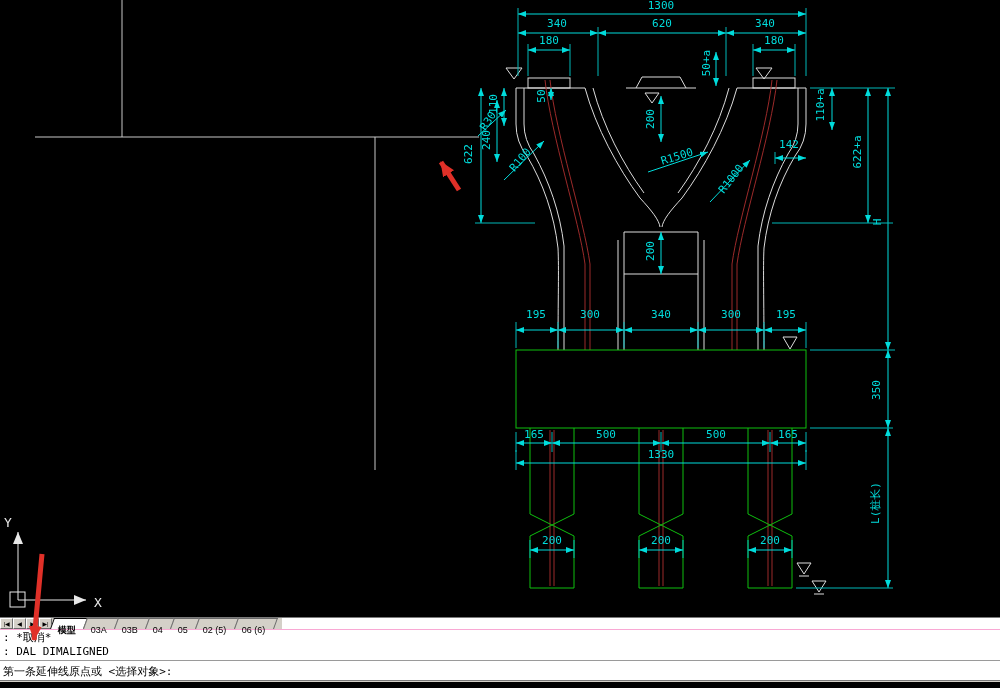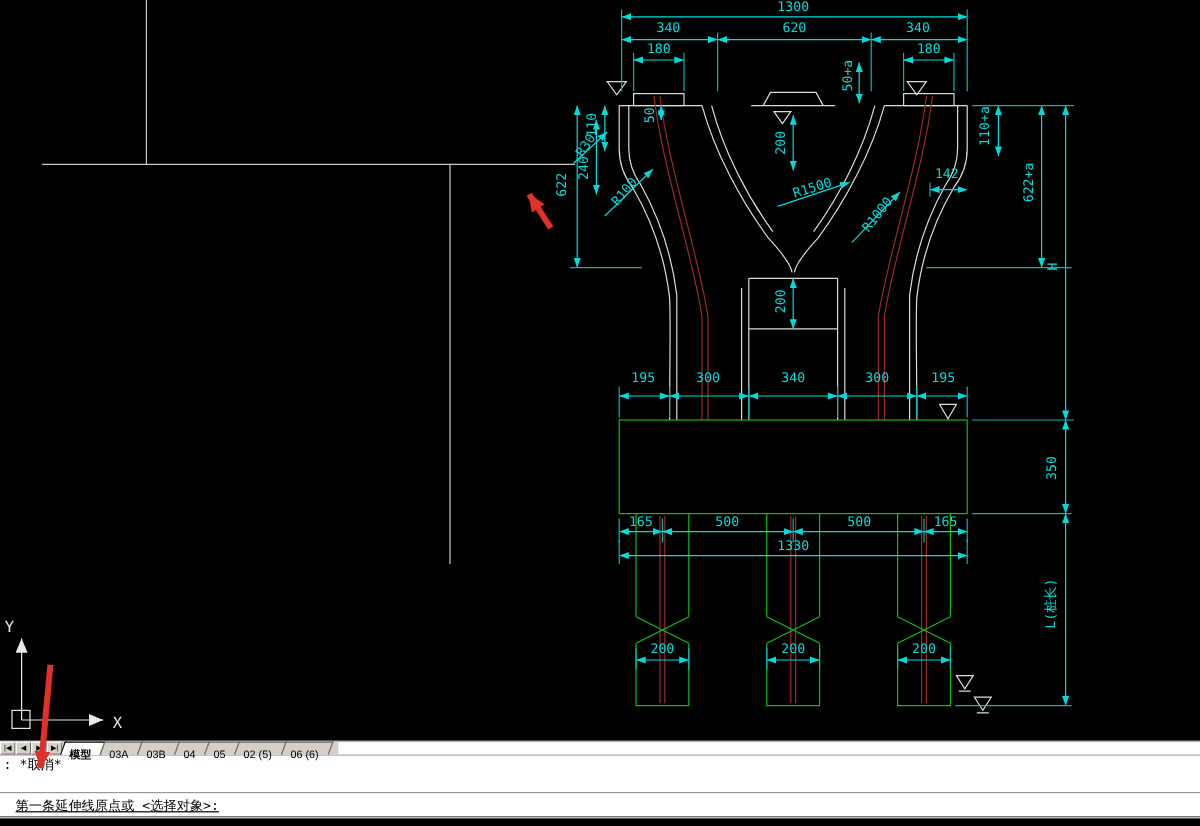--- a/index.html
+++ b/index.html
@@ -28,21 +28,21 @@
     background:#d4d0c8;margin-right:-1px;padding:0 7px;height:11px;box-sizing:border-box;}
   .tab .tl{display:inline-block;transform:skewX(20deg);font-size:9px;line-height:10px;color:#000;
     font-family:"Liberation Sans",sans-serif;white-space:nowrap;}
   .tab.active{background:#ffffff;border-color:#000;}
   .tab.active .tl{font-weight:bold;}
   
   #cmd{height:51px;background:#ffffff;border-top:1px solid #f9a8d4;box-sizing:border-box;
     font:11px "DejaVu Sans Mono",monospace;color:#000;}
   #cmd-history{height:29px;padding:1px 0 0 3px;overflow:hidden;}
   .cmd-line{height:14px;line-height:14px;white-space:pre;}
-  #cmd-prompt-row{height:21px;border-top:1px solid #9a9a9a;padding:3px 0 0 13px;line-height:15px;white-space:pre;text-decoration:underline;}
+  #cmd-prompt-row{height:21px;border-top:1px solid #9a9a9a;padding:3px 0 0 3px;line-height:15px;white-space:pre;}
   
   #bottom-toolbar{height:8px;background:#d4d0c8;border-top:1px solid #7a7a7a;box-sizing:border-box;
     overflow:hidden;padding-left:118px;padding-top:1px;white-space:nowrap;}
   .tico{display:inline-block;width:15px;height:14px;border:1px solid #9a9a9a;box-sizing:border-box;
     margin-right:1px;vertical-align:top;}
   
   #arrows{position:absolute;left:0;top:0;pointer-events:none;z-index:99;}
 </style>
 </head>
 <body>
@@ -280,19 +280,20 @@
         <span class="tab"><span class="tl">04</span></span>
         <span class="tab"><span class="tl">05</span></span>
         <span class="tab"><span class="tl">02 (5)</span></span>
         <span class="tab"><span class="tl">06 (6)</span></span>
       </div>
   </div>
 
   <div id="cmd">
     <div id="cmd-history">
         <div class="cmd-line">: *取消*</div>
+        <div class="cmd-line">: DAL DIMALIGNED</div>
       </div>
     <div id="cmd-prompt-row">第一条延伸线原点或 &lt;选择对象&gt;:</div>
   </div>
 
   <div id="bottom-toolbar"><span class="tico" style="background: rgb(236, 233, 216);"></span><span class="tico" style="background: rgb(244, 242, 232);"></span><span class="tico" style="background: rgb(255, 255, 255);"></span><span class="tico" style="background: rgb(236, 233, 216);"></span><span class="tico" style="background: rgb(240, 232, 176);"></span><span class="tico" style="background: rgb(236, 233, 216);"></span><span class="tico" style="background: rgb(220, 216, 200);"></span><span class="tico" style="background: rgb(207, 224, 238);"></span><span class="tico" style="background: rgb(168, 200, 232);"></span><span class="tico" style="background: rgb(74, 136, 192);"></span><span class="tico" style="background: rgb(236, 233, 216);"></span><span class="tico" style="background: rgb(220, 216, 200);"></span></div>
 
 </div>
 
 </body></html>

